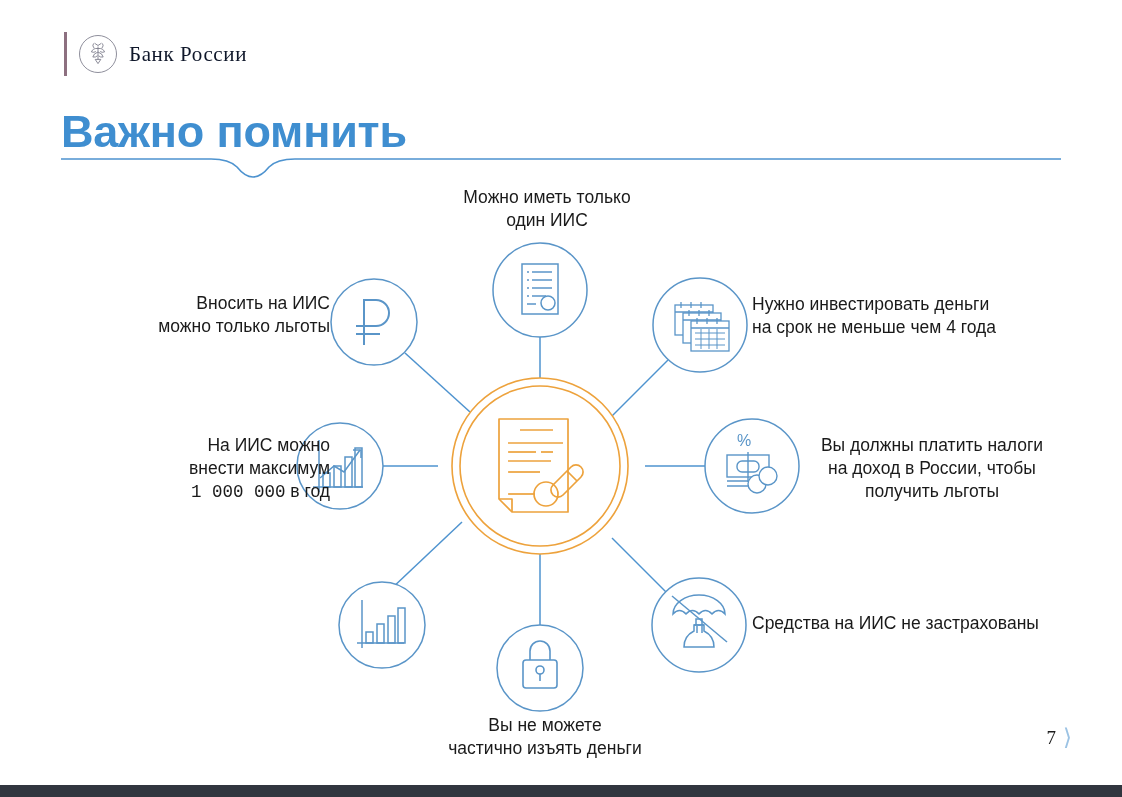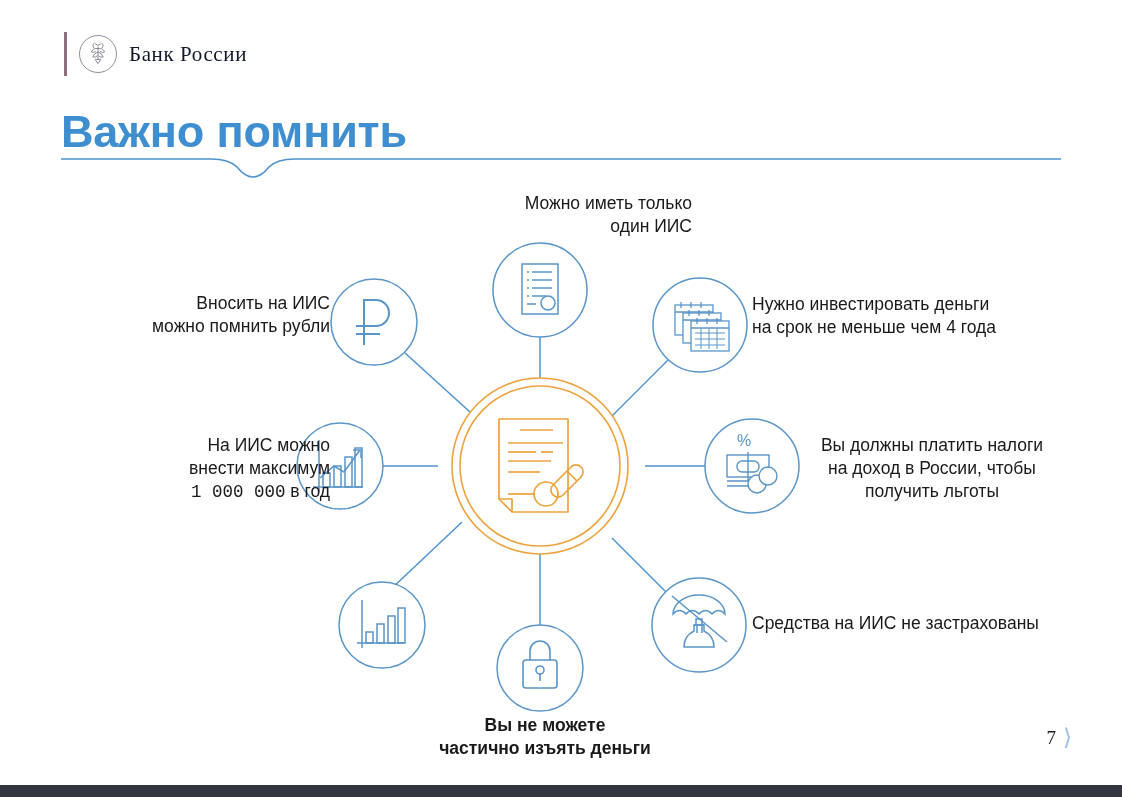--- a/index.html
+++ b/index.html
@@ -66,25 +66,25 @@
   }
 
   
   .node-label {
     position: absolute;
     font-size: 17.5px;
     line-height: 1.32;
     color: #1a1a1a;
     white-space: pre-line;
   }
-  .lbl-top       { left: 402px; top: 192px; width: 290px; text-align: right; }
+  .lbl-top       { left: 402px; top: 186px; width: 290px; text-align: center; }
   .lbl-topright  { left: 752px; top: 293px; width: 300px; text-align: left; }
   .lbl-right     { left: 801px; top: 434px; width: 262px; text-align: center; }
   .lbl-botright  { left: 752px; top: 612px; width: 320px; text-align: left; }
-  .lbl-bottom    { left: 395px; top: 714px; width: 300px; text-align: center; font-weight: bold; }
+  .lbl-bottom    { left: 395px; top: 714px; width: 300px; text-align: center; }
   .lbl-botleft   { left: 36px;  top: 597px; width: 300px; text-align: right; }
   .lbl-left      { left: 60px;  top: 434px; width: 270px; text-align: right; }
   .lbl-topleft   { left: 60px;  top: 292px; width: 270px; text-align: right; }
 
   .tofu-num { font-family: Liberation Mono, monospace; }
 
   
   .page-num {
     position: absolute;
     right: 50px; bottom: 48px;
@@ -291,21 +291,21 @@
 на доход в России, чтобы
 получить льготы</div>
   <div class="node-label lbl-botright">Средства на ИИС не застрахованы</div>
   <div class="node-label lbl-bottom">Вы не можете
 частично изъять деньги</div>
 
 
   <div class="node-label lbl-left"><span>На ИИС можно</span><br><span>внести максимум</span><br><span class="tofu-num">1 000 000</span><span> в год</span></div>
 
   <div class="node-label lbl-topleft">Вносить на ИИС
-можно помнить рубли</div>
+можно только льготы</div>
 
   <div class="page-num">
     <span class="page-num-text">7</span>
     <span class="page-chevron">⟩</span>
   </div>
 
   <div class="footer-bar"></div>
 </div>
 
 </body></html>

